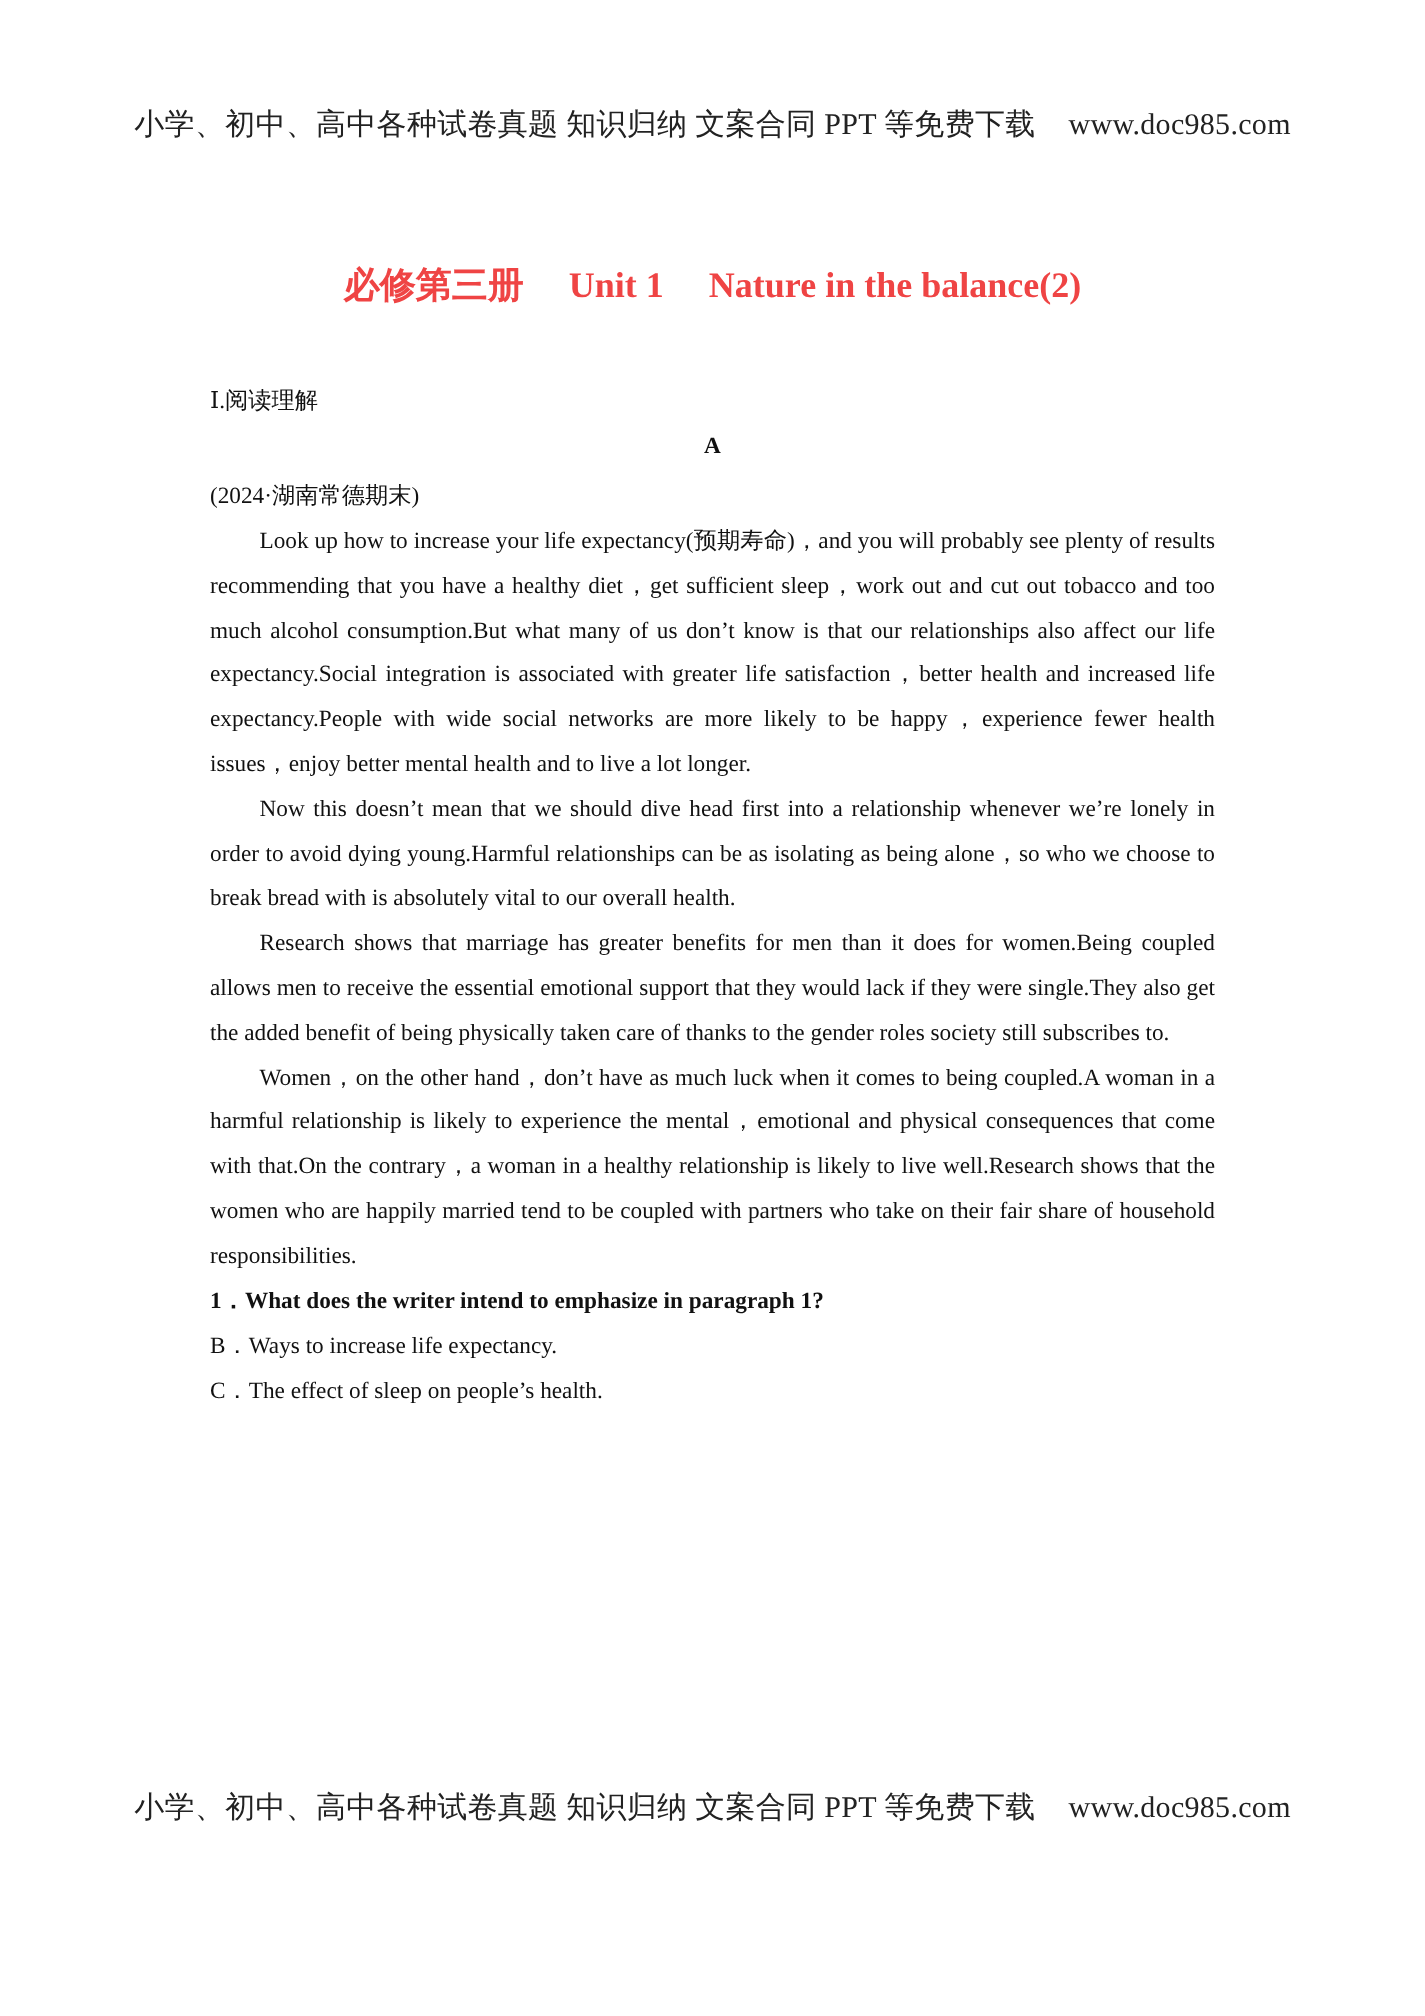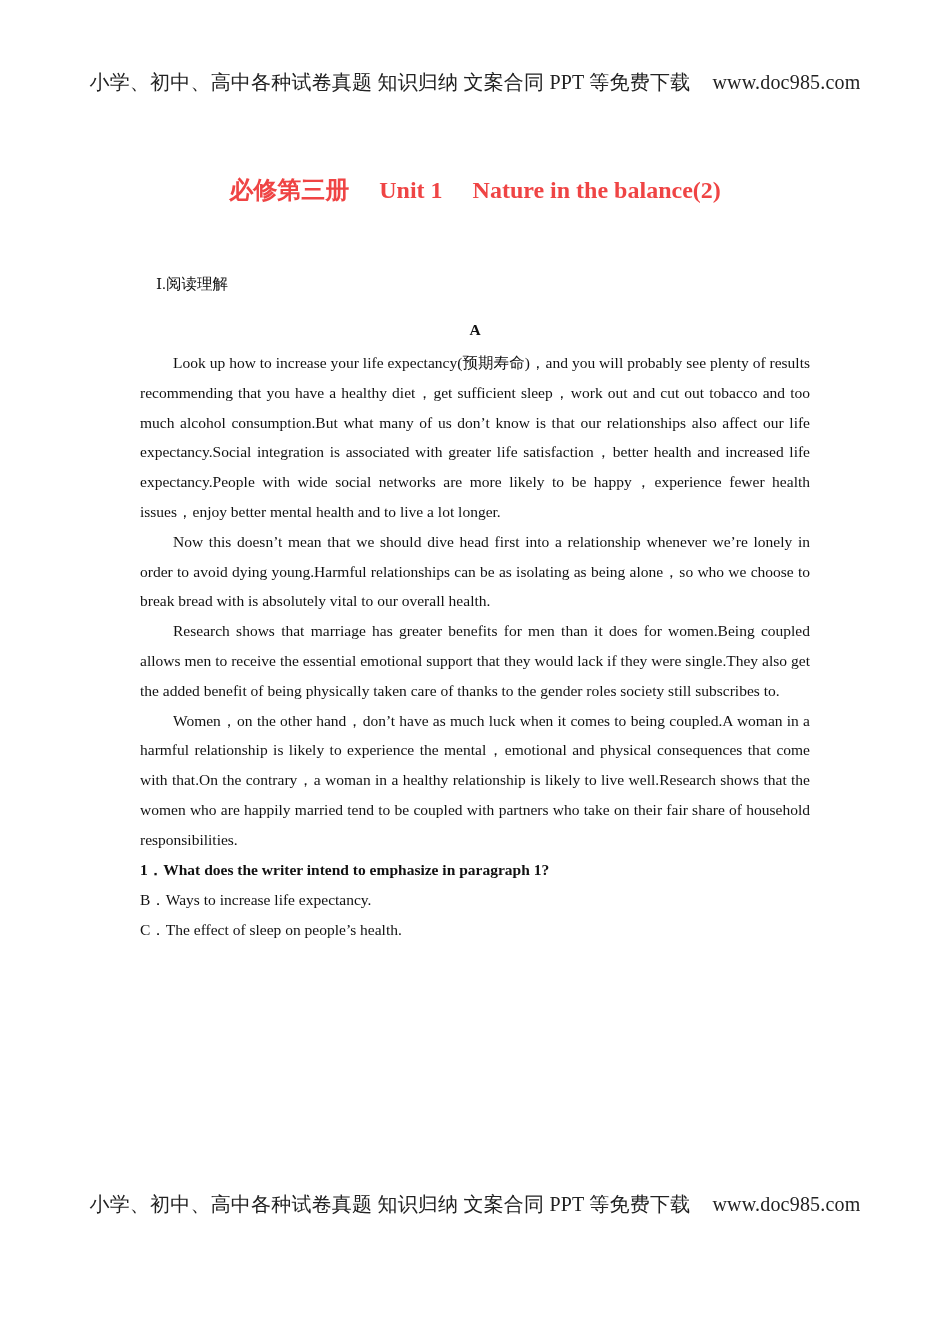--- a/index.html
+++ b/index.html
@@ -20,21 +20,21 @@
   .title {
     position: absolute; top: 174px; left: 0; width: 950px; text-align: center;
     font-size: 24px; font-weight: bold; color: #ef4444;
   }
   .title .gap { display: inline-block; width: 30px; }
 
   .content {
     position: absolute; left: 140px; width: 670px; top: 256px;
     font-size: 15.5px; line-height: 29.8px;
   }
-  .section-heading { margin: 16px; height: 31px; line-height: 24px; }
+  .section-heading { margin: 0; height: 31px; line-height: 24px; }
   .passage-label { text-align: center; font-weight: bold; margin: 0; height: 29px; line-height: 22px; }
   .source { margin: 0; line-height: 30px; }
   .para {
     margin: 0; text-indent: 33px; text-align: justify; font-family: Liberation Serif, serif;
   }
   .para u { text-decoration: underline; }
   .question { margin: 0; font-weight: bold; line-height: 30px; }
   .option { margin: 0; line-height: 30.5px; }
 </style>
 </head>
@@ -44,20 +44,21 @@
   <span>小学、初中、高中各种试卷真题  知识归纳  文案合同  PPT 等免费下载</span><span class="url">www.doc985.com</span>
 </div>
 
 <div class="title">
   <span>必修第三册</span><span class="gap"></span><span>Unit 1</span><span class="gap"></span><span>Nature in the balance(2)</span>
 </div>
 
 <div class="content">
   <p class="section-heading">Ⅰ.阅读理解</p>
   <p class="passage-label">A</p>
+  <p class="source">(2024·湖南常德期末)</p>
 
   <p class="para">Look up how to increase your life expectancy(预期寿命)，and you will probably see plenty of results recommending that you have a healthy diet，get sufficient sleep，work out and cut out tobacco and too much alcohol consumption.But what many of us don’t know is that our relationships also affect our life expectancy.Social integration is associated with greater life satisfaction，better health and increased life expectancy.People with wide social networks are more likely to be happy，experience fewer health issues，enjoy better mental health and to live a lot longer.</p>
   <p class="para">Now this doesn’t mean that we should dive head first into a relationship whenever we’re lonely in order to avoid dying young.Harmful relationships can be as isolating as being alone，so who we choose to break bread with is absolutely vital to our overall health.</p>
   <p class="para">Research shows that marriage has greater benefits for men than it does for women.Being coupled allows men to receive the essential emotional support that they would lack if they were single.They also get the added benefit of being physically taken care of thanks to the gender roles society still subscribes to.</p>
   <p class="para">Women，on the other hand，don’t have as much luck when it comes to being coupled.A woman in a harmful relationship is likely to experience the mental，emotional and physical consequences that come with that.On the contrary，a woman in a healthy relationship is likely to live well.Research shows that the women who are happily married tend to be coupled with partners who take on their fair share of household responsibilities.</p>
 
   <p class="question"><span>1．</span><span>What does the writer intend to emphasize in paragraph 1?</span></p>
   <p class="option"><span>B．</span><span>Ways to increase life expectancy.</span></p>
   <p class="option"><span>C．</span><span>The effect of sleep on people’s health.</span></p>
 </div>

